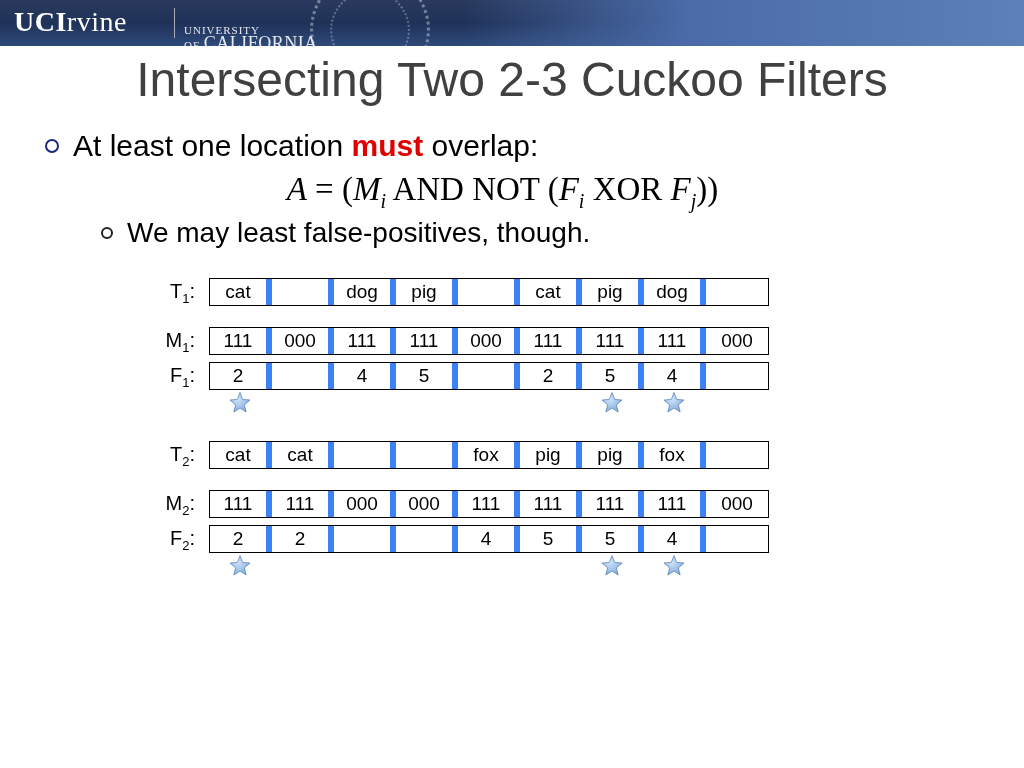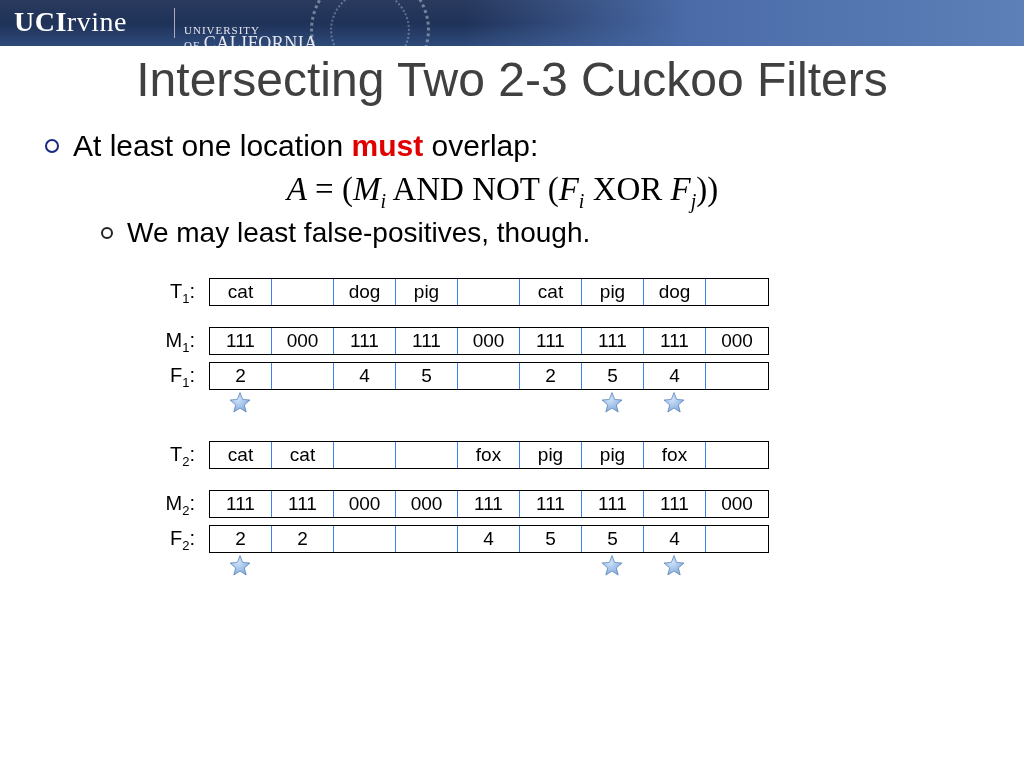--- a/index.html
+++ b/index.html
@@ -116,21 +116,21 @@
     font-size: 20px;
   }
   .tlabel sub { font-size: 13px; }
   .cells {
     display: flex;
     border: 1.5px solid #000;
   }
   .cell {
     width: 62px;
     height: 26px;
-    border-right: 1px solid #3b82f6;
+    border-right: 6px solid #3b82f6;
     text-align: center;
     font-size: 19px;
     line-height: 26px;
     font-family: Arial, sans-serif;
   }
   .cell:last-child { border-right: none; }
   .gap { height: 20px; }
   .gap-sm { height: 6px; }
   .stars-row {
     display: flex;

